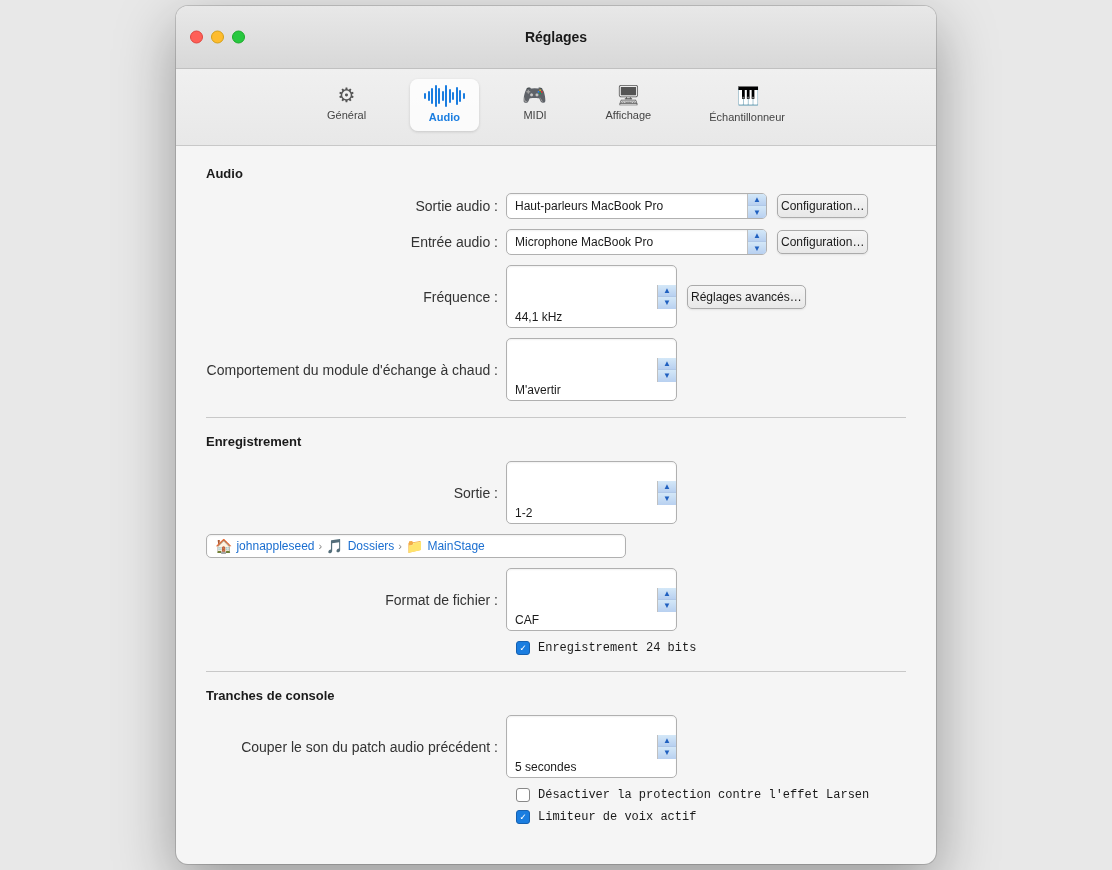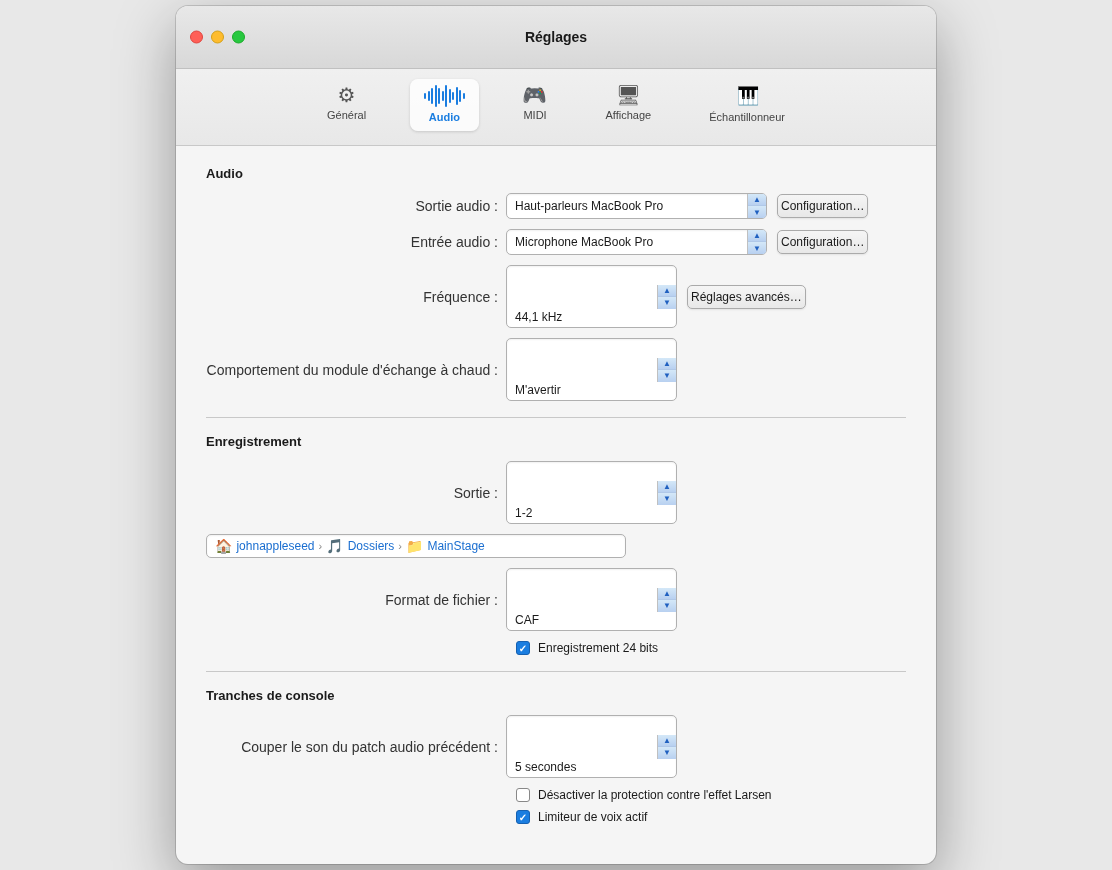--- a/index.html
+++ b/index.html
@@ -229,20 +229,21 @@
       color: #888;
       font-size: 11px;
     }
 
     .checkbox-row {
       display: flex;
       align-items: center;
       gap: 8px;
       margin-bottom: 8px;
       padding-left: 310px;
+      font-family: Liberation Mono, monospace;
     }
 
     .checkbox-wrap {
       display: flex;
       align-items: center;
       gap: 8px;
     }
 
     .checkbox {
       width: 14px;

